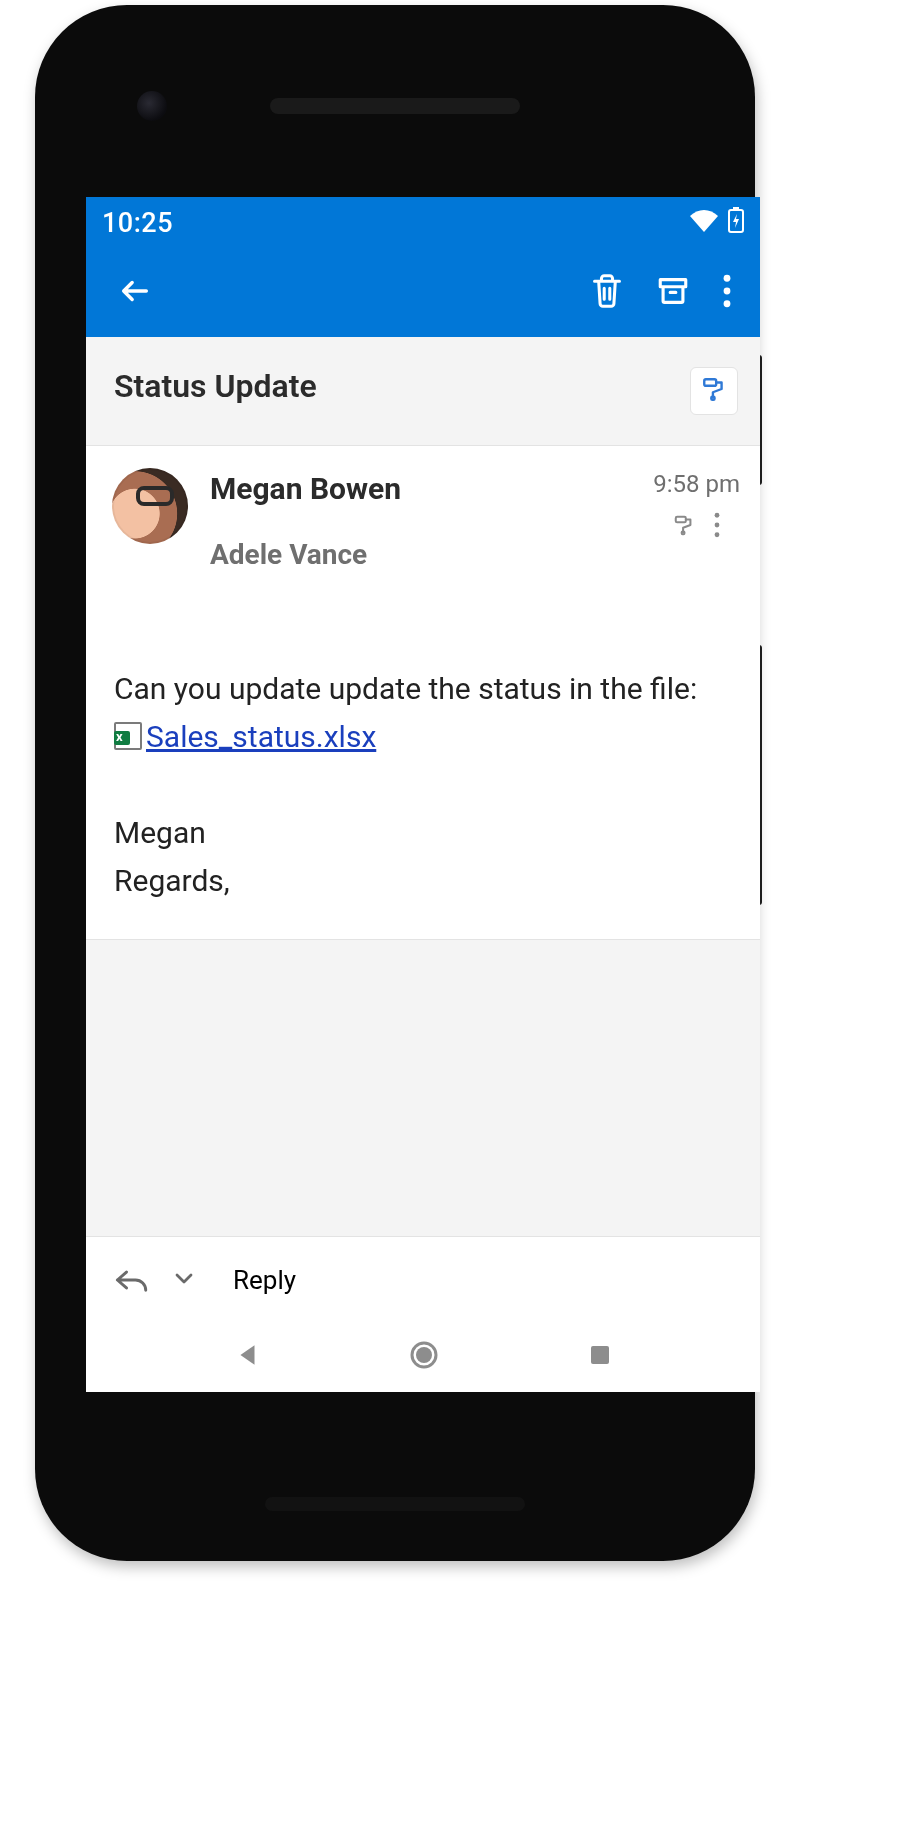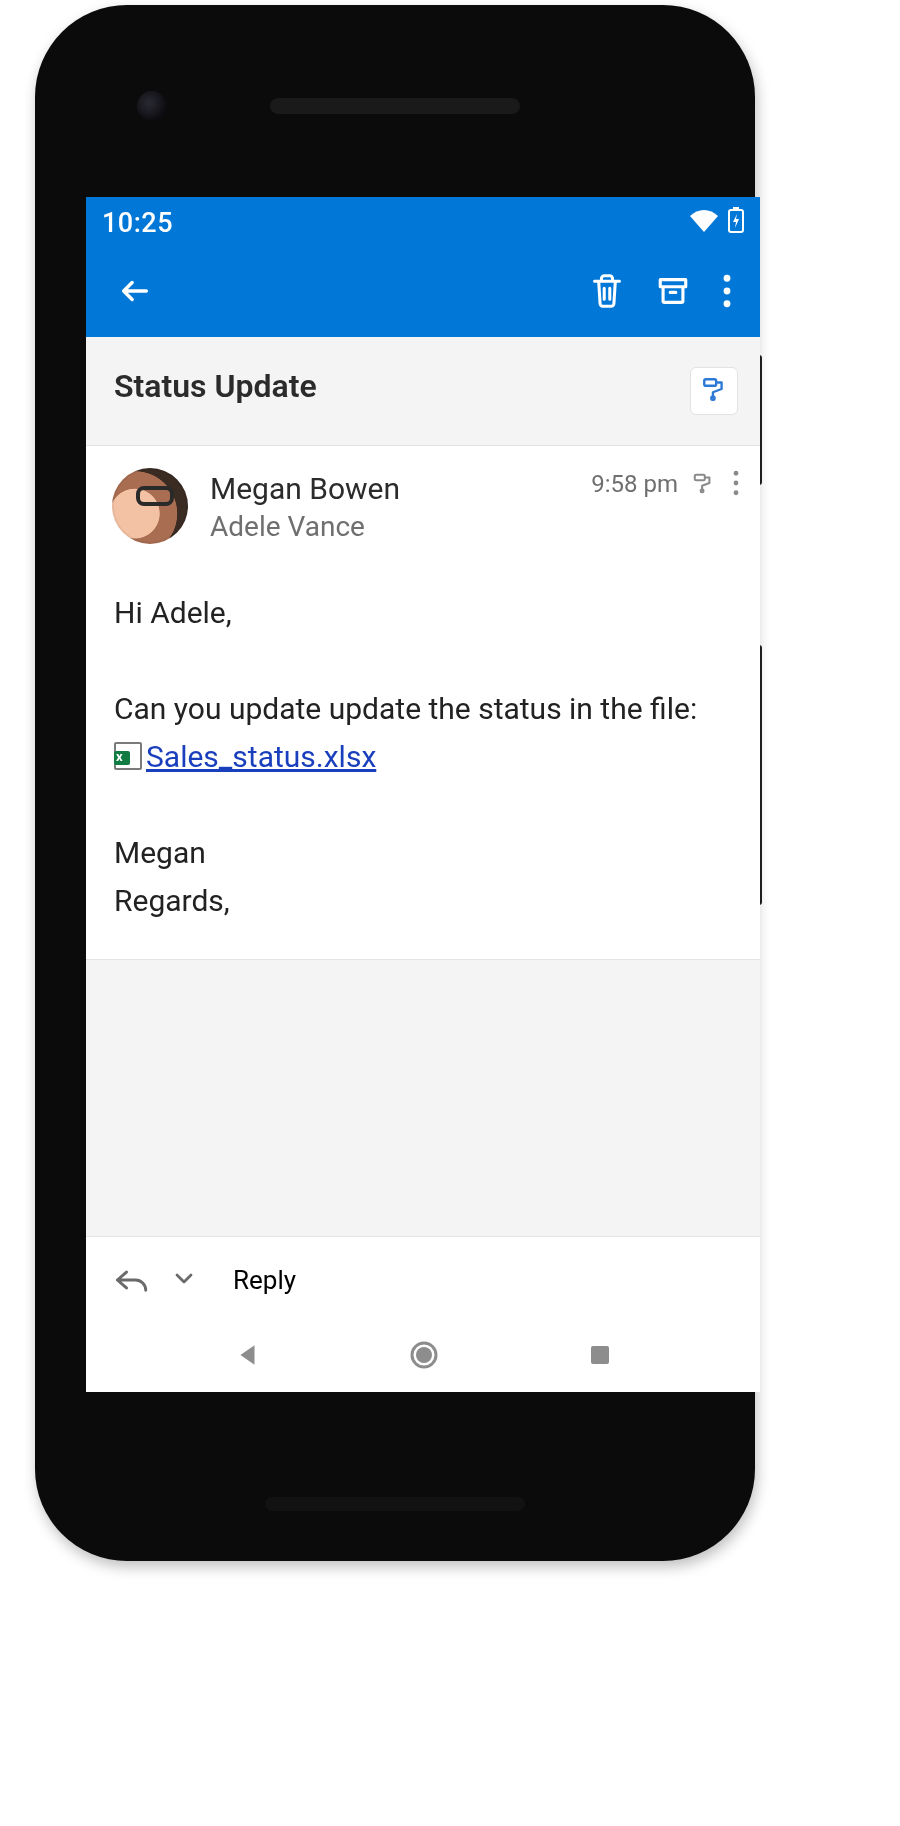--- a/index.html
+++ b/index.html
@@ -152,35 +152,37 @@
   .avatar::before{
     content:"";
     position:absolute; left:24px; top:18px; width:30px; height:12px;
     border:4px solid #2a2a2a; border-radius:8px;
   }
   .sender-block {
     flex: 1;
     padding-left: 22px;
     padding-top: 2px;
     min-width: 0;
+    font-weight: bold;
   }
   .sender-name {
     font-size: 30px;
     color: var(--text-dark);
     line-height: 1.25;
   }
   .recipient-name {
     font-size: 28px;
     color: var(--text-mid);
     line-height: 1.35;
+    margin-top: 28px;
   }
   .msg-meta {
     display: flex;
-    flex-direction: row;
-    align-items: flex-start;
+    flex-direction: column;
+    align-items: center;
     gap: 14px;
     padding-top: 2px;
   }
   .time {
     font-size: 24px;
     color: var(--text-mid);
   }
   .meta-row {
     display: flex;
     align-items: center;
@@ -362,21 +364,20 @@
                     <circle cx="3" cy="12" r="2.2" fill="#8a8a8a"></circle>
                     <circle cx="3" cy="21" r="2.2" fill="#8a8a8a"></circle>
                   </svg>
               </span>
             </span>
           </div>
         </div>
       </div>
 
       <div class="msg-body">
-        <div>Hi Adele,</div>
         <br>
         <div>
           <span>Can you update update the status in the file: </span><span class="excel-chip"></span><a class="file-link" href="#">Sales_status.xlsx</a>
         </div>
         <br>
         <div>Megan</div>
         <div>Regards,</div>
       </div>
 
       <div class="below-body"></div>

